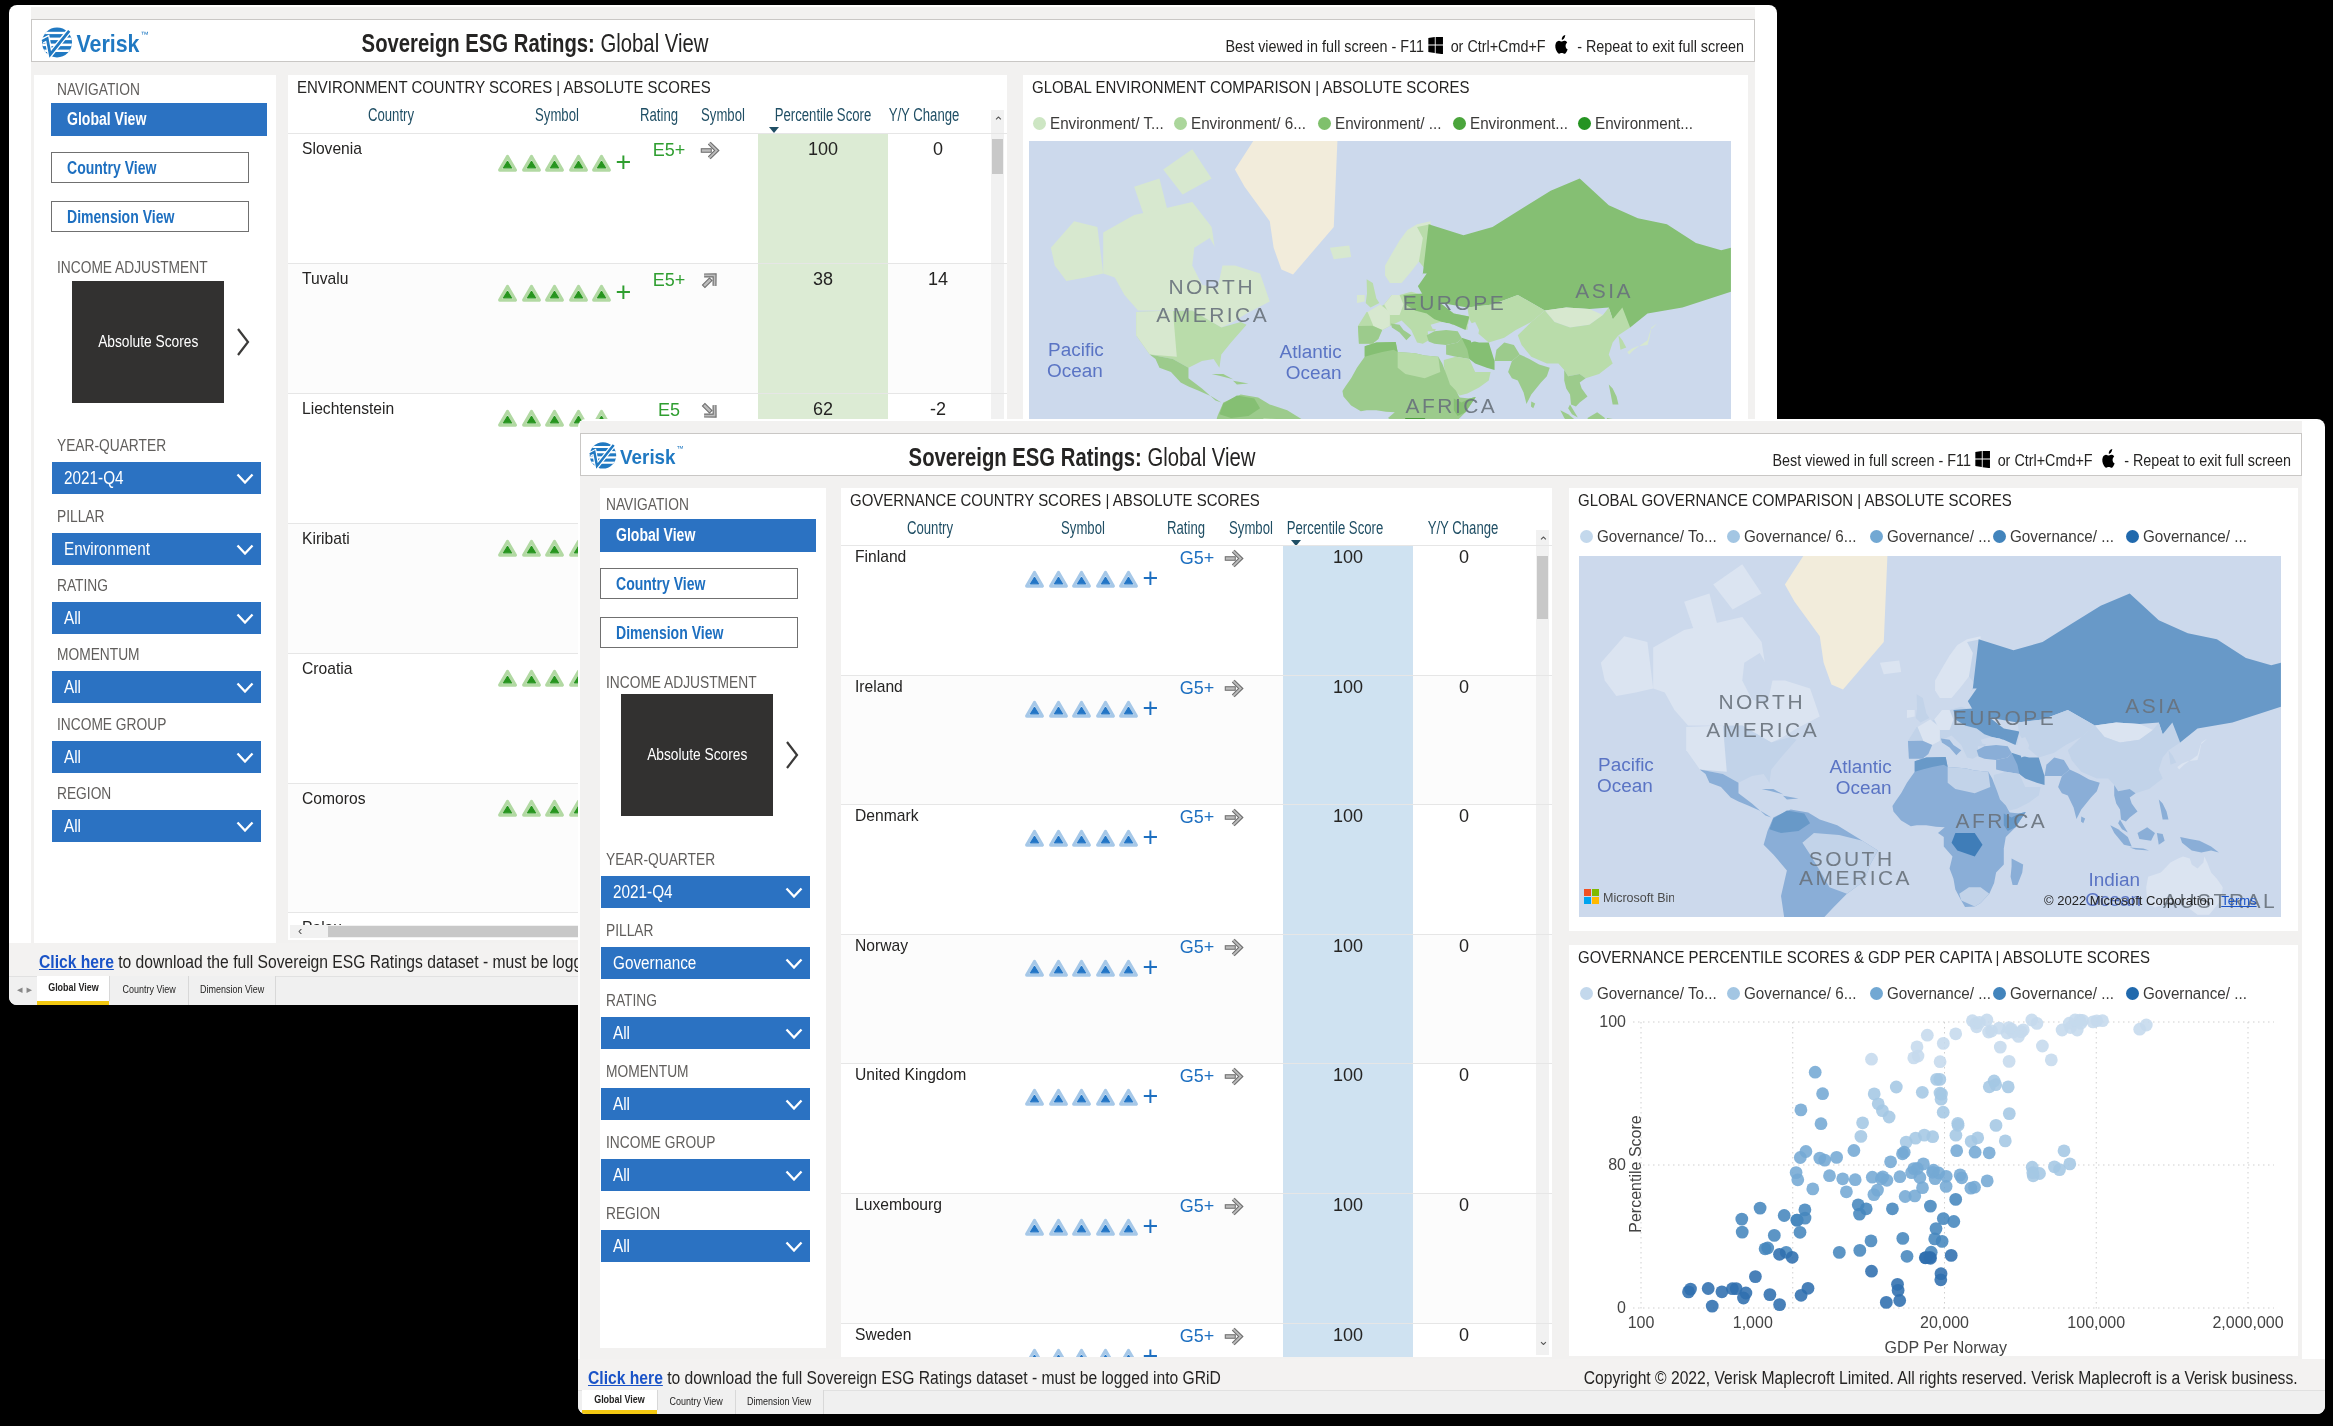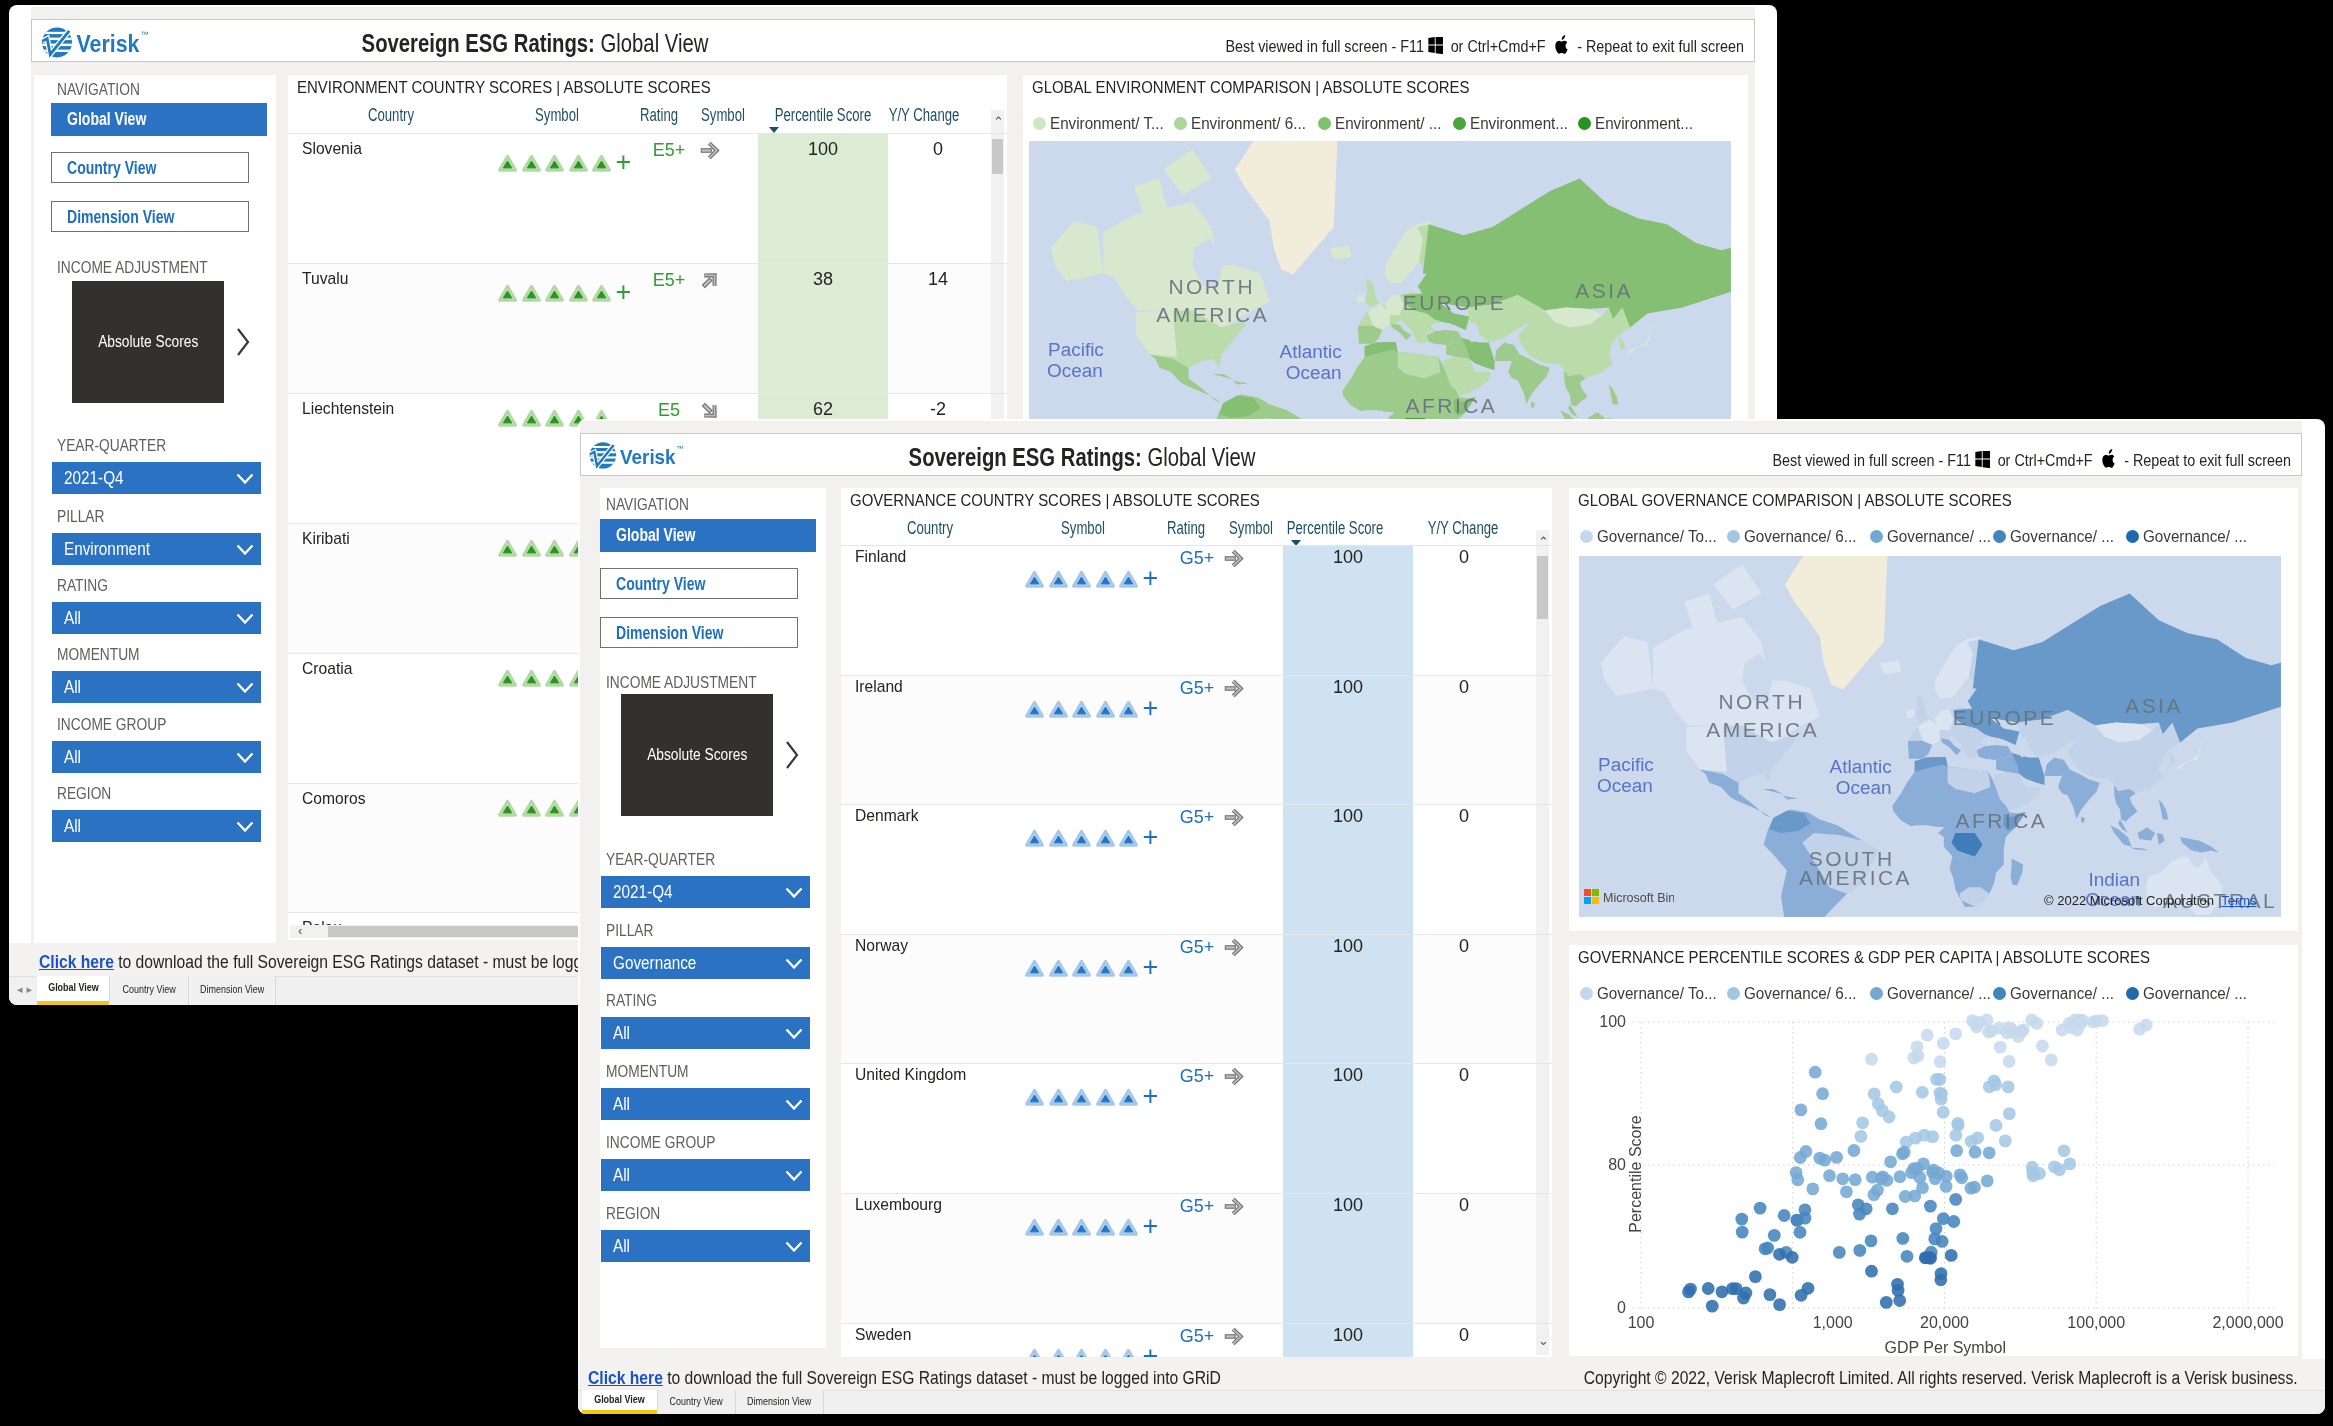--- a/index.html
+++ b/index.html
@@ -1037,18 +1037,18 @@
         <circle cx="1243.0" cy="704.7" r="6.4" fill="#74a9d4" fill-opacity="0.88"></circle>
         <circle cx="1275.9" cy="731.5" r="6.4" fill="#74a9d4" fill-opacity="0.88"></circle>
         <circle cx="1244.6" cy="674.7" r="6.4" fill="#74a9d4" fill-opacity="0.88"></circle>
         <circle cx="1237.2" cy="653.2" r="6.4" fill="#74a9d4" fill-opacity="0.88"></circle>
       </g>
     </svg>
     <div class="abs axlab" style="left:993px;top:594px;width:55px;text-align:right">100</div>
     <div class="abs axlab" style="left:993px;top:737.0px;width:55px;text-align:right">80</div>
     <div class="abs axlab" style="left:993px;top:880px;width:55px;text-align:right">0</div>
     <div class="abs axlab" style="left:1003px;top:895px;width:120px;text-align:center">100</div>
-    <div class="abs axlab" style="left:1154.75px;top:895px;width:120px;text-align:right">1,000</div>
+    <div class="abs axlab" style="left:1154.75px;top:895px;width:120px;text-align:left">1,000</div>
     <div class="abs axlab" style="left:1306.5px;top:895px;width:120px;text-align:center">20,000</div>
     <div class="abs axlab" style="left:1458.25px;top:895px;width:120px;text-align:center">100,000</div>
     <div class="abs axlab" style="left:1610px;top:895px;width:120px;text-align:center">2,000,000</div>
-    <div class="abs axlab" style="left:1306.5px;top:920px;width:120px;text-align:center">GDP Per Symbol</div>
+    <div class="abs axlab" style="left:1306.5px;top:920px;width:120px;text-align:center">GDP Per Norway</div>
     <div class="abs axlab" style="left:999px;top:746px;transform:rotate(-90deg);transform-origin:center">Percentile Score</div>
   </div>
 </body></html>

